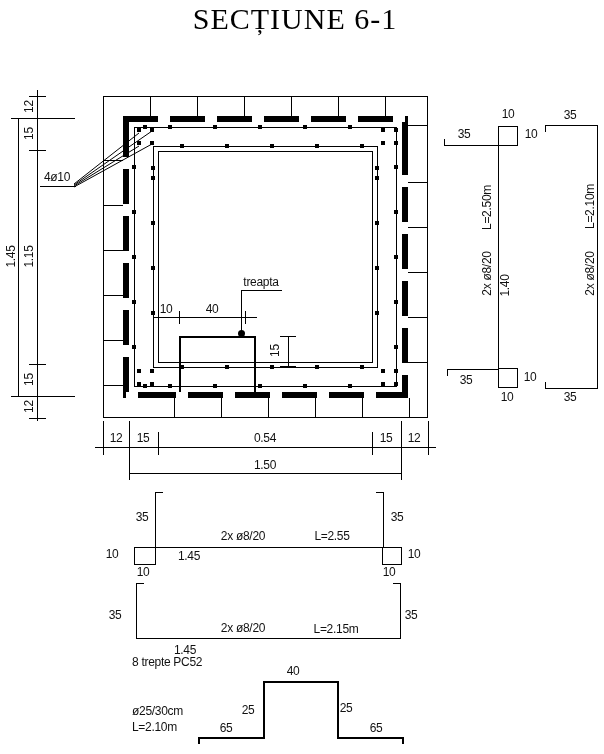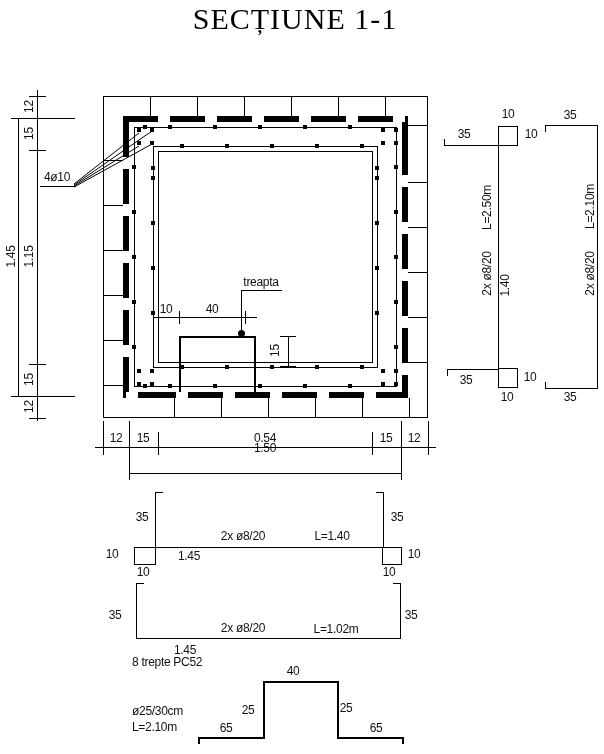--- a/index.html
+++ b/index.html
@@ -19,21 +19,21 @@
   .band-h{background:repeating-linear-gradient(90deg,#000 0 35px,#fff 35px 47px);}
   .band-v{background:repeating-linear-gradient(180deg,#000 0 35px,#fff 35px 47px);}
   .dots-h{background:repeating-linear-gradient(90deg,#000 0 4px,transparent 4px 45px);}
   .dots-v{background:repeating-linear-gradient(180deg,#000 0 4px,transparent 4px 45px);}
 </style>
 </head>
 <body>
 
 <div class="canvas">
 
-  <div class="title">SECȚIUNE 1-1</div>
+  <div class="title">SECȚIUNE 6-1</div>
 
   <div class="rect" style="left:103px;top:96px;width:325px;height:322px;border-width:1.5px"></div>
   <div class="abs brick-h" style="left:104px;top:97px;width:323px;height:19px"></div>
   <div class="abs brick-h" style="left:104px;top:398px;width:323px;height:19px;background-position:24px 0"></div>
   <div class="abs brick-v" style="left:104px;top:116px;width:19px;height:282px"></div>
   <div class="abs brick-v" style="left:408px;top:116px;width:19px;height:282px;background-position:0 22px"></div>
 
   <div class="abs band-h" style="left:123px;top:116px;width:285px;height:6px"></div>
   <div class="abs band-h" style="left:123px;top:392px;width:285px;height:6px;background-position:18px 0"></div>
   <div class="abs band-v" style="left:123px;top:122px;width:6px;height:270px"></div>
@@ -77,21 +77,21 @@
   <div class="lbl rot" style="left:9px;top:250px;width:40px">1.15</div>
   <div class="lbl rot" style="left:9px;top:373px;width:40px">15</div>
   <div class="lbl rot" style="left:9px;top:400px;width:40px">12</div>
   <div class="lbl rot" style="left:-9px;top:250px;width:40px">1.45</div>
 
   <div class="lbl" style="left:104px;top:432px;width:24px">12</div>
   <div class="lbl" style="left:131px;top:432px;width:24px">15</div>
   <div class="lbl" style="left:245px;top:432px;width:40px">0.54</div>
   <div class="lbl" style="left:374px;top:432px;width:24px">15</div>
   <div class="lbl" style="left:402px;top:432px;width:24px">12</div>
-  <div class="lbl" style="left:245px;top:442px;width:40px">1.50</div>
+  <div class="lbl" style="left:245px;top:459px;width:40px">1.50</div>
 
   <div class="lbl" style="left:496px;top:108px;width:24px">10</div>
   <div class="lbl" style="left:521px;top:128px;width:20px">10</div>
   <div class="lbl" style="left:451px;top:128px;width:26px">35</div>
   <div class="lbl rot" style="left:457px;top:201px;width:60px">L=2.50m</div>
   <div class="lbl rot" style="left:457px;top:267px;width:60px">2x ø8/20</div>
   <div class="lbl rot" style="left:486px;top:279px;width:38px">1.40</div>
   <div class="lbl" style="left:453px;top:374px;width:26px">35</div>
   <div class="lbl" style="left:520px;top:371px;width:20px">10</div>
   <div class="lbl" style="left:495px;top:391px;width:24px">10</div>
@@ -102,26 +102,26 @@
   <div class="lbl" style="left:556px;top:391px;width:28px">35</div>
 
   <div class="lbl" style="left:129px;top:511px;width:26px">35</div>
   <div class="lbl" style="left:384px;top:511px;width:26px">35</div>
   <div class="lbl" style="left:100px;top:548px;width:24px">10</div>
   <div class="lbl" style="left:131px;top:566px;width:24px">10</div>
   <div class="lbl" style="left:402px;top:548px;width:24px">10</div>
   <div class="lbl" style="left:377px;top:566px;width:24px">10</div>
   <div class="lbl" style="left:167px;top:550px;width:44px">1.45</div>
   <div class="lbl" style="left:199px;top:530px;width:88px">2x ø8/20</div>
-  <div class="lbl" style="left:301px;top:530px;width:62px">L=1.40</div>
+  <div class="lbl" style="left:301px;top:530px;width:62px">L=2.55</div>
 
   <div class="lbl" style="left:102px;top:609px;width:26px">35</div>
   <div class="lbl" style="left:398px;top:609px;width:26px">35</div>
   <div class="lbl" style="left:199px;top:622px;width:88px">2x ø8/20</div>
-  <div class="lbl" style="left:302px;top:623px;width:68px">L=1.02m</div>
+  <div class="lbl" style="left:302px;top:623px;width:68px">L=2.15m</div>
   <div class="lbl" style="left:163px;top:644px;width:44px">1.45</div>
 
   <div class="lbl left" style="left:132px;top:656px;width:130px">8 trepte PC52</div>
   <div class="lbl left" style="left:132px;top:705px;width:130px">ø25/30cm</div>
   <div class="lbl left" style="left:132px;top:721px;width:130px">L=2.10m</div>
   <div class="lbl" style="left:280px;top:665px;width:26px">40</div>
   <div class="lbl" style="left:235px;top:704px;width:26px">25</div>
   <div class="lbl" style="left:333px;top:702px;width:26px">25</div>
   <div class="lbl" style="left:213px;top:722px;width:26px">65</div>
   <div class="lbl" style="left:363px;top:722px;width:26px">65</div>

